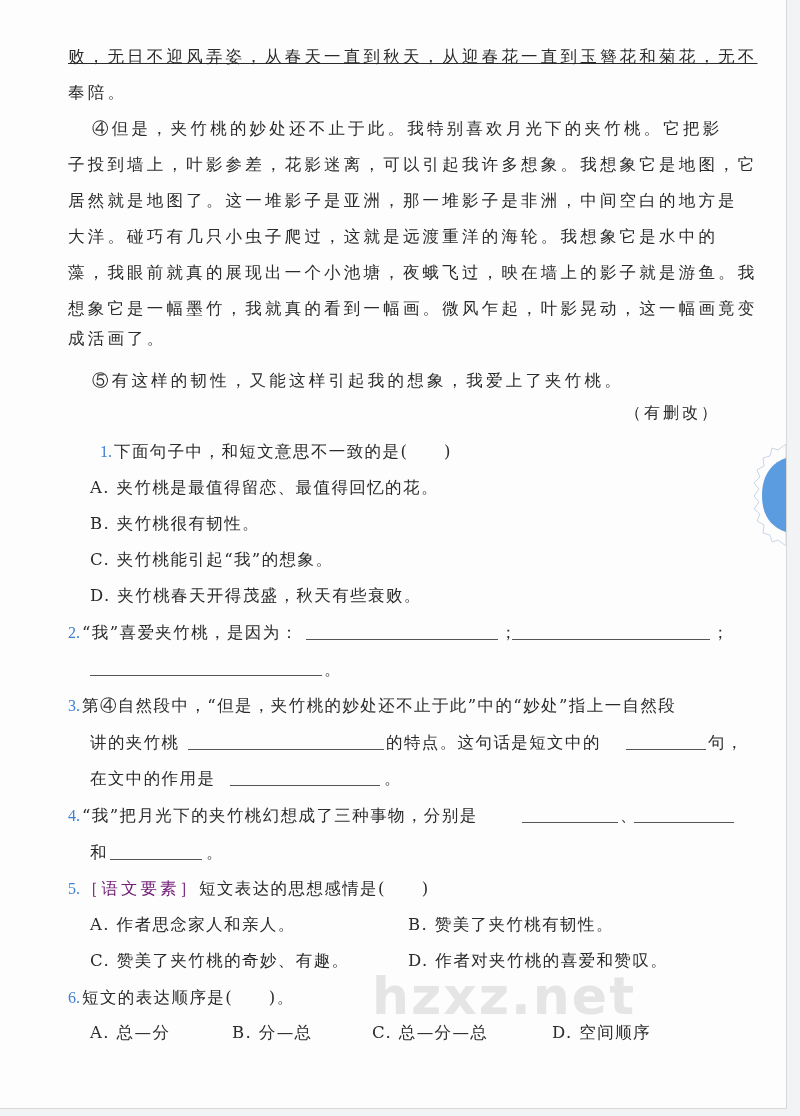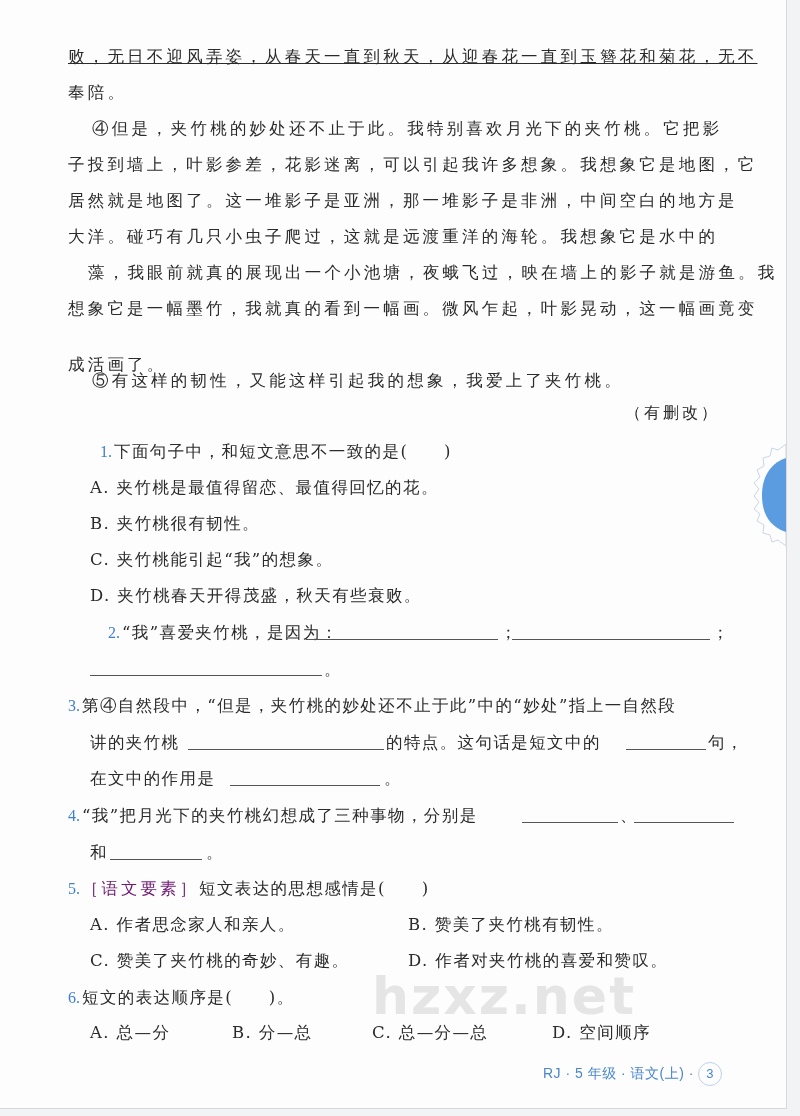--- a/index.html
+++ b/index.html
@@ -104,39 +104,39 @@
 
 <div class="page">
 
   <div>
     <div class="line body-left" style="top:46px;text-decoration:underline;">败，无日不迎风弄姿，从春天一直到秋天，从迎春花一直到玉簪花和菊花，无不</div>
     <div class="line body-left" style="top:82px;">奉陪。</div>
     <div class="line indent" style="top:118px;">④但是，夹竹桃的妙处还不止于此。我特别喜欢月光下的夹竹桃。它把影</div>
     <div class="line body-left" style="top:154px;">子投到墙上，叶影参差，花影迷离，可以引起我许多想象。我想象它是地图，它</div>
     <div class="line body-left" style="top:190px;">居然就是地图了。这一堆影子是亚洲，那一堆影子是非洲，中间空白的地方是</div>
     <div class="line body-left" style="top:226px;">大洋。碰巧有几只小虫子爬过，这就是远渡重洋的海轮。我想象它是水中的</div>
-    <div class="line body-left" style="top:262px;margin-left:20px;">藻，我眼前就真的展现出一个小池塘，夜蛾飞过，映在墙上的影子就是游鱼。我</div>
+    <div class="line body-left" style="top:262px;">藻，我眼前就真的展现出一个小池塘，夜蛾飞过，映在墙上的影子就是游鱼。我</div>
     <div class="line body-left" style="top:298px;">想象它是一幅墨竹，我就真的看到一幅画。微风乍起，叶影晃动，这一幅画竟变</div>
-    <div class="line body-left" style="top:354px;text-align:right;">成活画了。</div>
+    <div class="line body-left" style="top:328px;text-align:right;">成活画了。</div>
     <div class="line indent" style="top:370px;">⑤有这样的韧性，又能这样引起我的想象，我爱上了夹竹桃。</div>
     <div class="source">（有删改）</div>
   </div>
 
   <div>
     <div class="line q" style="left:68px; top:441px;margin-left:32px;">
       <span class="q-num">1.</span><span>下面句子中，和短文意思不一致的是(　　)</span>
     </div>
     <div class="line opt" style="top:477px;">A. 夹竹桃是最值得留恋、最值得回忆的花。</div>
     <div class="line opt" style="top:513px;">B. 夹竹桃很有韧性。</div>
     <div class="line opt" style="top:549px;">C. 夹竹桃能引起“我”的想象。</div>
     <div class="line opt" style="top:585px;">D. 夹竹桃春天开得茂盛，秋天有些衰败。</div>
   </div>
 
   <div>
-    <div class="line q" style="left:68px; top:622px;margin-left:40px;">
+    <div class="line q" style="left:68px; top:622px;">
       <span class="q-num">2.</span><span>“我”喜爱夹竹桃，是因为：</span>
     </div>
     <span class="blank" style="position:absolute; left:306px; top:623px; width:192px;"></span>
     <span class="line" style="left:500px; top:622px;">；</span>
     <span class="blank" style="position:absolute; left:512px; top:623px; width:198px;"></span>
     <span class="line" style="left:712px; top:622px;">；</span>
     <span class="blank" style="position:absolute; left:90px; top:659px; width:232px;"></span>
     <span class="line" style="left:324px; top:659px;">。</span>
   </div>
 
@@ -181,22 +181,18 @@
       <span class="q-num">6.</span><span>短文的表达顺序是(　　)。</span>
     </div>
     <div class="line opt" style="top:1022px;">A. 总—分</div>
     <div class="line opt" style="left:232px; top:1022px;">B. 分—总</div>
     <div class="line opt" style="left:372px; top:1022px;text-align:center;">C. 总—分—总</div>
     <div class="line opt" style="left:552px; top:1022px;">D. 空间顺序</div>
   </div>
 
   <div class="watermark">hzxz.net</div>
 
-  <div class="footer">
-    <span>RJ · 5 年级 · 语文(上) ·</span>
-    <span class="page-num">3</span>
-  </div>
 
   <svg class="side-tab" viewBox="0 0 48 110">
     <path d="M48 4 L40 10 L34 8 L32 16 L25 18 L26 26 L19 30 L22 37 L16 43 L21 49 L16 56 L21 62 L16 69 L22 74 L19 81 L26 85 L25 93 L32 95 L34 102 L40 100 L48 106 Z" fill="#fdfdfd" stroke="#c9d6e6" stroke-width="1"></path>
     <path d="M48 18 C30 24, 24 40, 24 55 C24 72, 30 86, 48 92 Z" fill="#5b9be0"></path>
   </svg>
 </div>
 
 </body></html>

